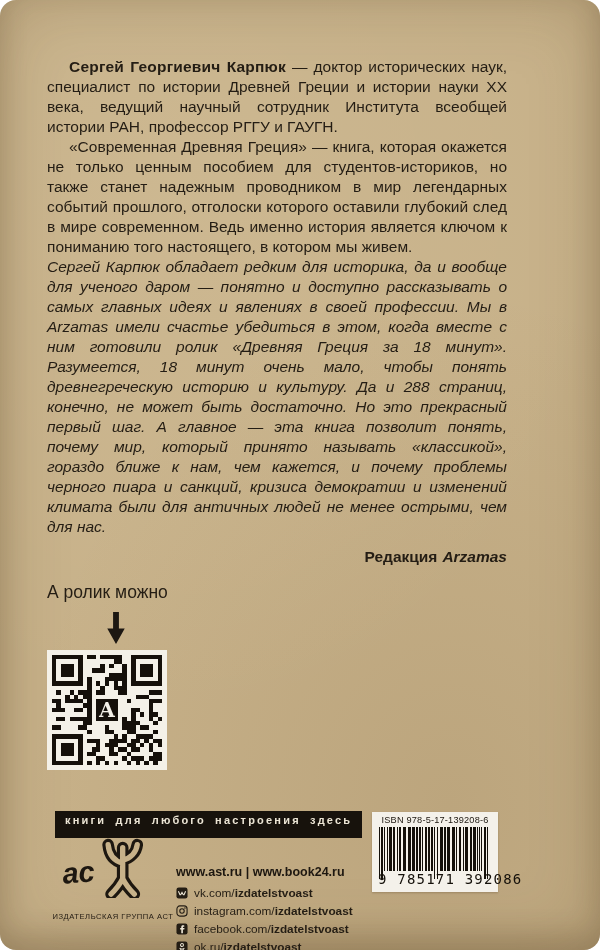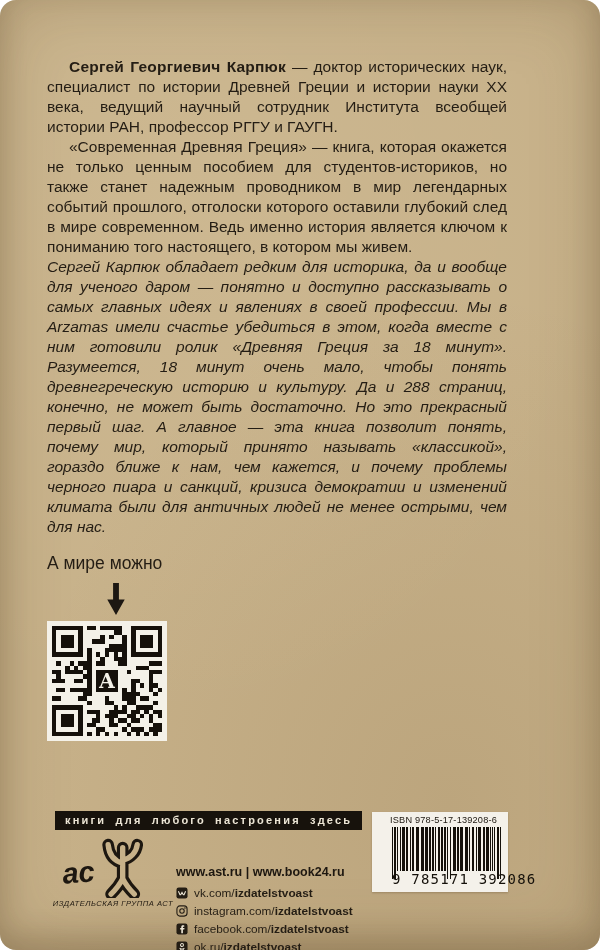--- a/index.html
+++ b/index.html
@@ -27,56 +27,57 @@
   .signature .sig-name{font-style:italic;margin-left:5px;}
   .note{margin-top:15px;font-size:17.5px;line-height:22px;}
   .arrow{margin:9px 0 5px 58px;width:22px;height:33px;}
   .arrow svg{display:block;width:22px;height:33px;}
   .qr-box{margin-top:3px;width:120px;height:120px;background:#f4f1e8;
     display:flex;align-items:center;justify-content:center;}
   .qr-box svg{width:110px;height:110px;display:block;}
 
   .banner{position:absolute;left:55px;top:811px;z-index:2;background:#17120c;color:#ece5d5;
     font-size:11px;font-weight:bold;letter-spacing:2.2px;word-spacing:4px;
-    padding:3px 10px 4px;white-space:nowrap;}
+    padding:3px 10px 12px;white-space:nowrap;}
   .publisher{position:absolute;left:46px;top:834px;width:134px;text-align:center;z-index:2;}
   .publisher svg{width:112px;height:64px;display:block;margin:0 auto;}
-  .pub-caption{font-size:7.6px;letter-spacing:0.55px;margin-top:1px;white-space:nowrap;color:#221b12;font-style:italic;}
+  .pub-caption{font-size:7.6px;letter-spacing:0.55px;margin-top:14px;white-space:nowrap;color:#221b12;}
 
   .links{position:absolute;left:176px;top:865px;z-index:2;}
   .websites{font-weight:bold;font-size:12.5px;margin-bottom:8px;color:#1d1710;}
   .social-row{display:flex;margin-bottom:5px;font-size:11.8px;line-height:13px;color:#241d14;}
   .s-icon{width:12px;height:12px;margin-right:6px;flex:0 0 auto;}
   .s-icon svg{width:12px;height:12px;display:block;}
   .s-text b{font-weight:bold;}
 
-  .barcode-label{position:absolute;left:372px;top:812px;width:136px;z-index:2;
-    background:#f4f1ea;padding:3px 18px 5px;box-sizing:border-box;text-align:center;
+  .barcode-label{position:absolute;left:372px;top:812px;width:126px;z-index:2;
+    background:#f4f1ea;padding:3px 4px 5px;box-sizing:border-box;text-align:center;
     box-shadow:0 1px 2px rgba(60,40,10,0.25);}
   .isbn{font-size:9.2px;letter-spacing:0.2px;color:#1c1710;white-space:nowrap;}
   .bars{margin-top:2px;}
   .bars svg{width:116px;height:52px;display:block;margin:0 auto;}
   .digits{font-size:14px;font-family:"DejaVu Sans Mono",monospace;letter-spacing:1.2px;
     margin-top:-8px;text-align:right;padding-left:2px;color:#14100a;white-space:nowrap;}
 </style>
 </head>
 <body>
 
 <div class="cover">
 
   <div class="content">
     <p class="p-about"><b>Сергей Георгиевич Карпюк</b><span> — доктор исторических наук, специалист по истории Древней Греции и истории науки XX века, ведущий научный сотрудник Института всеобщей истории РАН, профессор РГГУ и ГАУГН.</span></p>
 
     <p class="p-annot">«Современная Древняя Греция» — книга, которая окажется не только ценным пособием для студентов-историков, но также станет надежным проводником в мир легендарных событий прошлого, отголоски которого оставили глубокий след в мире современном. Ведь именно история является ключом к пониманию того настоящего, в котором мы живем.</p>
 
     <p class="p-review">Сергей Карпюк обладает редким для историка, да и вообще для ученого даром — понятно и доступно рассказывать о самых главных идеях и явлениях в своей профессии. Мы в Arzamas имели счастье убедиться в этом, когда вместе с ним готовили ролик «Древняя Греция за 18 минут». Разумеется, 18 минут очень мало, чтобы понять древнегреческую историю и культуру. Да и 288 страниц, конечно, не может быть достаточно. Но это прекрасный первый шаг. А главное — эта книга позволит понять, почему мир, который принято называть «классикой», гораздо ближе к нам, чем кажется, и почему проблемы черного пиара и санкций, кризиса демократии и изменений климата были для античных людей не менее острыми, чем для нас.</p>
 
+    <div class="signature"><span>Редакция</span><span class="sig-name">Arzamas</span></div>
 
     <div class="note">
-      <div>А мире можно</div>
+      <div>А ролик можно</div>
     </div>
 
     <div class="arrow">
       <svg viewBox="0 0 22 34">
           <path d="M8 0 h6 v17 h6 L11 33 L2 17 h6 Z" fill="#1c1712"></path>
         </svg>
     </div>
 
     <div class="qr-box">
       <svg id="qr-svg" viewBox="0 0 25 25" shape-rendering="crispEdges">

